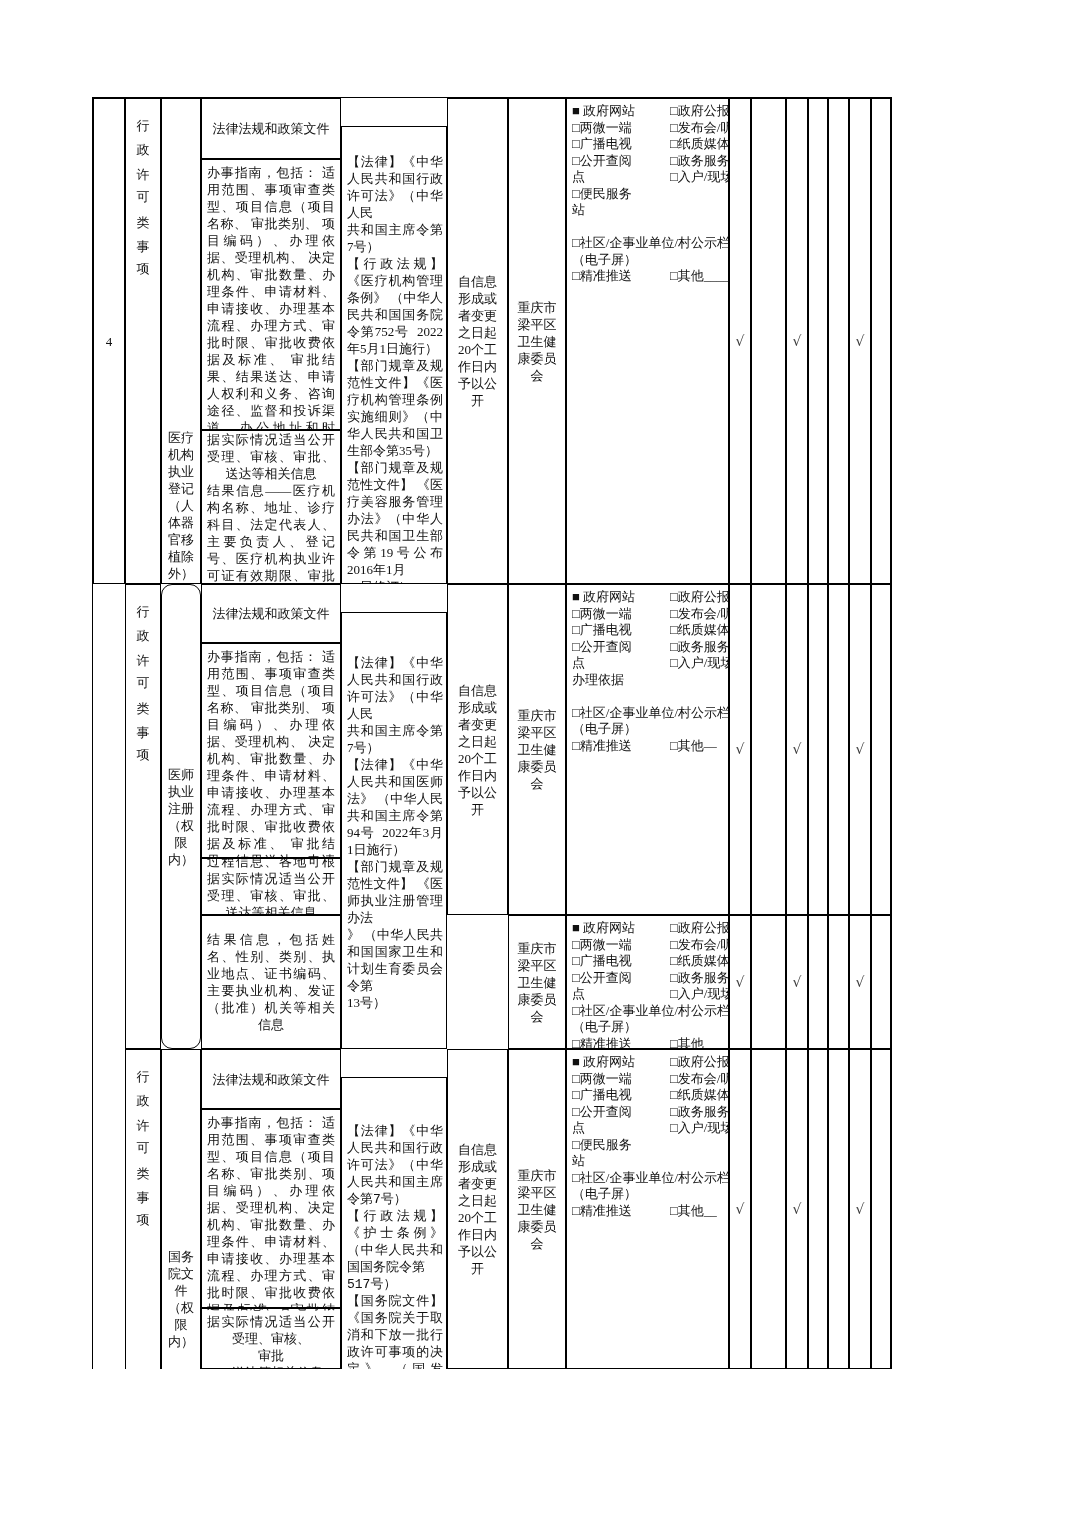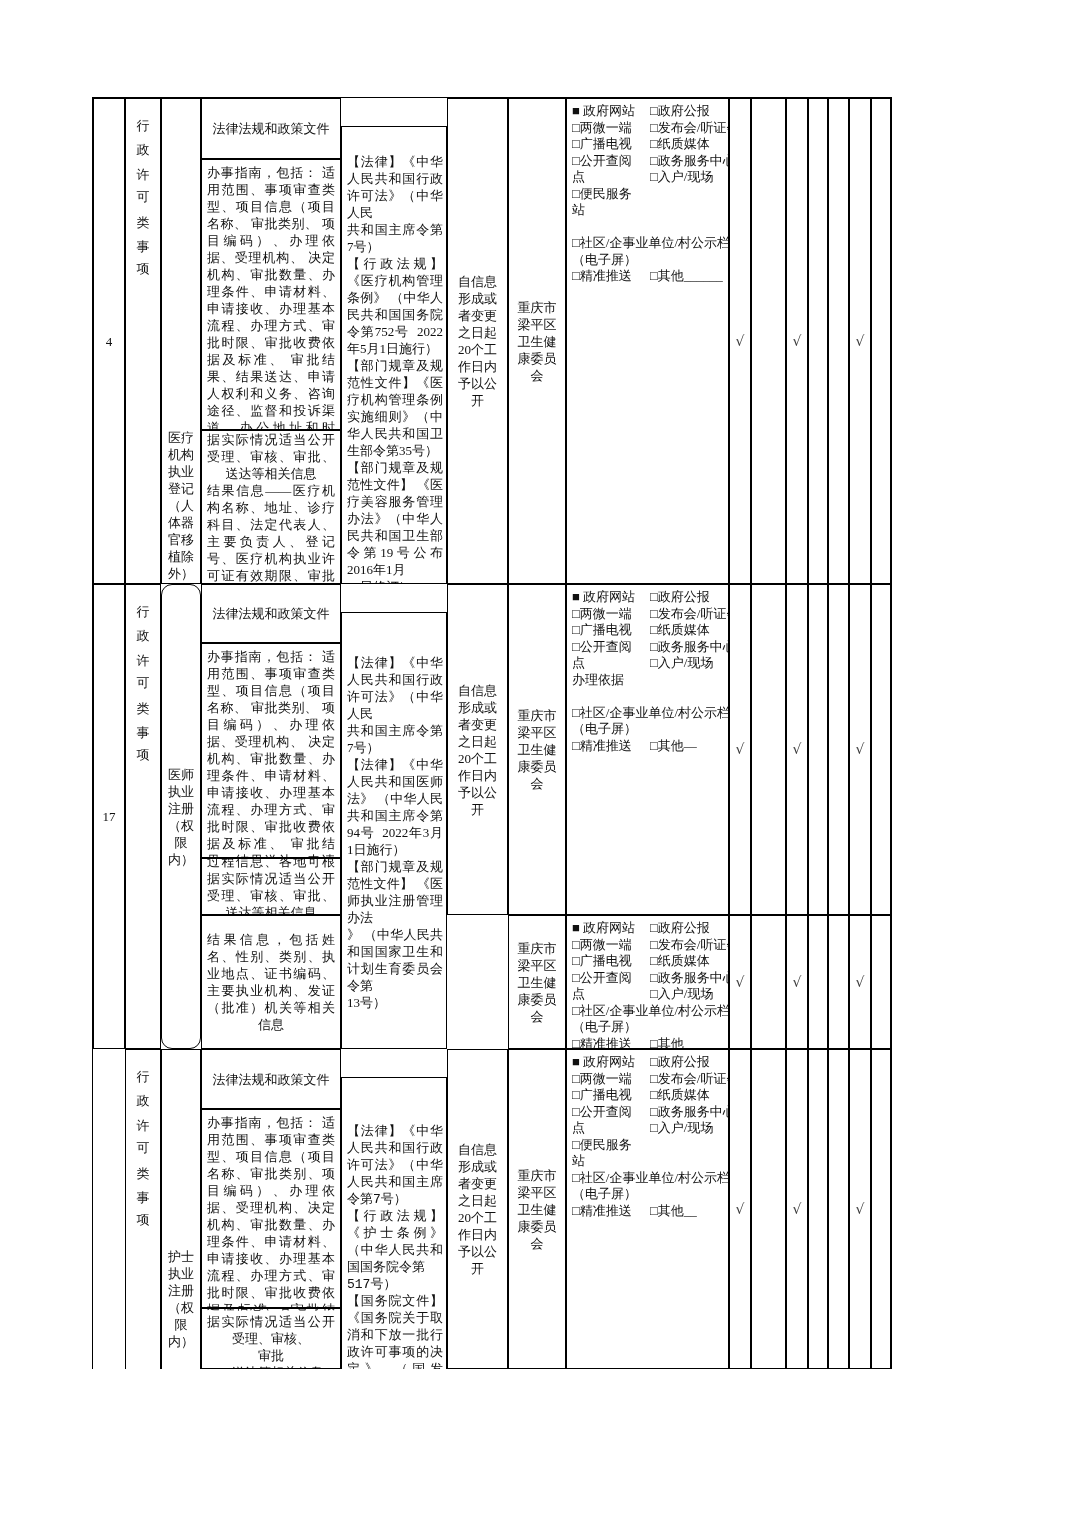--- a/index.html
+++ b/index.html
@@ -24,21 +24,21 @@
   .c4h{display:grid;align-content:center;text-align:center;}
   .c4t{padding:4px 5px;text-align:justify;text-align-last:center;white-space:pre-wrap;}
   .c4m{display:grid;align-content:center;text-align:justify;text-align-last:center;
        white-space:pre-wrap;padding:2px 5px;}
   .legal{padding:4px 3px 0 5px;text-align:justify;white-space:pre-wrap;margin-top:28px;}
   .legal16{padding-top:26px;}
   .legal17{display:grid;align-content:center;}
   .legal18{padding-top:45px;border-bottom:0;font-family:Liberation Mono, monospace;}
   .mid{display:grid;align-content:center;text-align:center;padding:0 5px;}
   .ch{padding:4px 2px 0 5px;}
-  .ch-line{display:flex;line-height:16.5px;white-space:nowrap;}
+  .ch-line{display:flex;line-height:16.5px;white-space:nowrap;gap:20px;}
   .ch-left{width:78px;flex:0 0 78px;}
   .chk{display:flex;align-items:center;justify-content:center;
        color:#3c3c3c;font-size:14px;font-family:"DejaVu Sans","Liberation Sans",sans-serif;}
   .nobb{border-bottom:0;}
 </style>
 </head>
 <body>
 
 <div class="tbl">
 
@@ -101,21 +101,20 @@
       </div>
     </div>
   <div class="cell chk" style="grid-area:1/9/4/10">√</div>
   <div class="cell chk" style="grid-area:1/10/4/11"></div>
   <div class="cell chk" style="grid-area:1/11/4/12">√</div>
   <div class="cell chk" style="grid-area:1/12/4/13"></div>
   <div class="cell chk" style="grid-area:1/13/4/14"></div>
   <div class="cell chk" style="grid-area:1/14/4/15">√</div>
   <div class="cell chk" style="grid-area:1/15/4/16"></div>
 
-  <div class="cell num" style="grid-area:4/1/8/2">17</div>
   <div class="cell cat" style="grid-area:4/2/8/3">
       <span>行政许可类事项</span>
     </div>
   <div class="cell item item17" style="grid-area:4/3/8/4">医师执业注册（权限内）</div>
   <div class="cell c4h" style="grid-area:4/4/5/5">法律法规和政策文件</div>
   <div class="cell c4t" style="grid-area:5/4/6/5">办事指南，包括： 适用范围、事项审查类型、项目信息（项目名称、 审批类别、 项目编码）、办理依据、受理机构、 决定机构、审批数量、办理条件、申请材料、申请接收、办理基本流程、办理方式、审批时限、审批收费依据及标准、 审批结果、结果送达、申请人权利和义务、咨询途径、监督和投诉渠道、办公地址和时间、公开查询方式等</div>
   <div class="cell c4m" style="grid-area:6/4/7/5">过程信息、各地可根据实际情况适当公开受理、审核、审批、送达等相关信息</div>
   <div class="cell c4m" style="grid-area:7/4/8/5">结果信息，包括姓名、性别、类别、执业地点、证书编码、主要执业机构、发证（批准）机关等相关信息</div>
   <div class="cell legal legal17" style="grid-area:4/5/8/6">【法律】《中华人民共和国行政许可法》（中华人民
 共和国主席令第7号）
@@ -208,21 +207,21 @@
   <div class="cell chk" style="grid-area:7/10/8/11"></div>
   <div class="cell chk" style="grid-area:7/11/8/12">√</div>
   <div class="cell chk" style="grid-area:7/12/8/13"></div>
   <div class="cell chk" style="grid-area:7/13/8/14"></div>
   <div class="cell chk" style="grid-area:7/14/8/15">√</div>
   <div class="cell chk" style="grid-area:7/15/8/16"></div>
 
   <div class="cell cat nobb" style="grid-area:8/2/11/3">
       <span>行政许可类事项</span>
     </div>
-  <div class="cell item item18 nobb" style="grid-area:8/3/11/4">护士执业注册（权限内）</div>
+  <div class="cell item item18 nobb" style="grid-area:8/3/11/4">国务院文件（权限内）</div>
   <div class="cell c4h" style="grid-area:8/4/9/5">法律法规和政策文件</div>
   <div class="cell c4t" style="grid-area:9/4/10/5">办事指南，包括： 适用范围、事项审查类型、项目信息（项目名称、审批类别、项目编码）、办理依据、受理机构、决定机构、审批数量、办理条件、申请材料、申请接收、办理基本流程、办理方式、审批时限、审批收费依据及标准、 审批结果、结果送达、申请人权利和义务、咨询途径、监督和投诉渠道、办公地址和时间、公开查询方式等</div>
   <div class="cell c4m" style="grid-area:10/4/11/5">过程信息、各地可根据实际情况适当公开受理、审核、
 审批
 、送达等相关信息</div>
   <div class="cell legal legal18" style="grid-area:8/5/11/6">【法律】《中华人民共和国行政许可法》（中华人民共和国主席令第7号）
 【行政法规】《护士条例》 （中华人民共和国国务院令第
 517号）
 【国务院文件】《国务院关于取消和下放一批行政许可事项的决定》 （国发〔2019〕6号）
 【部门规章及规范性文件】 《国家卫生健康委关于做好下放护士执业注册审批有关工作的通知》 （国卫</div>

